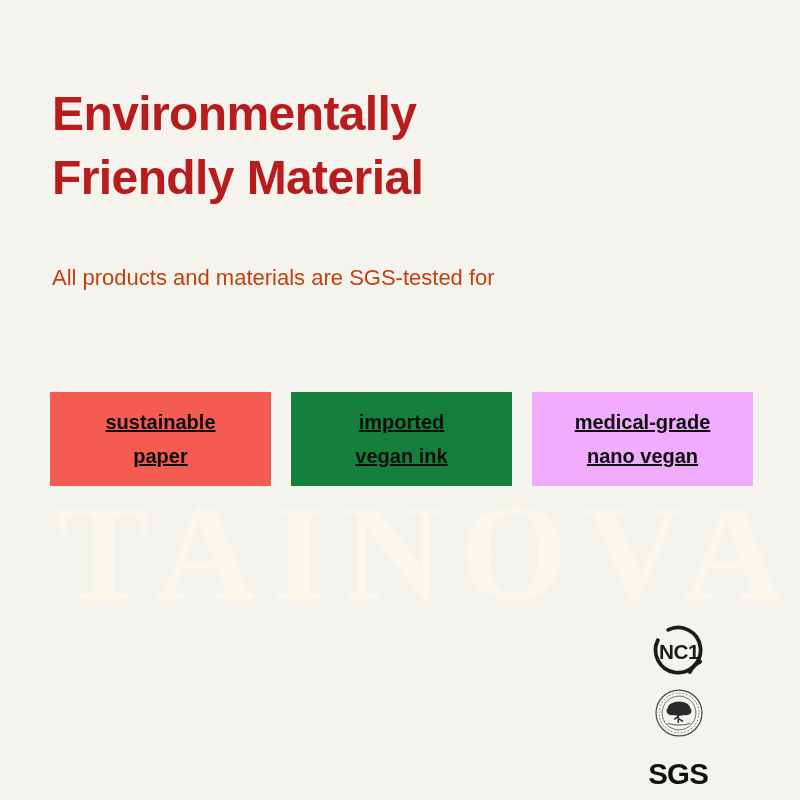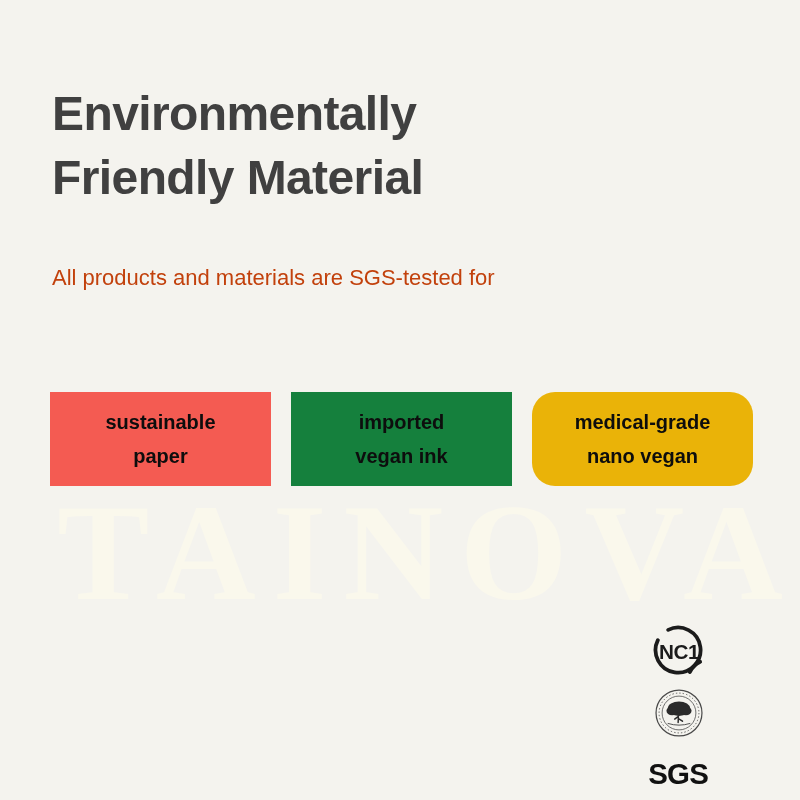--- a/index.html
+++ b/index.html
@@ -44,21 +44,21 @@
   
   .headline {
     position: absolute;
     left: 52px;
     top: 50px;
     width: 690px;
     font-size: 48px;
     font-weight: 700;
     line-height: 1.33;
     letter-spacing: -0.6px;
-    color: #404040;
+    color: #b91c1c;
     z-index: 2;
   }
   .headline .line {
     display: block;
   }
 
   
   .subtitle {
     position: absolute;
     left: 52px;
@@ -89,20 +89,21 @@
     flex: 1 1 0;
     display: flex;
     flex-direction: column;
     align-items: center;
     justify-content: center;
     text-align: center;
     font-size: 20px;
     font-weight: 700;
     line-height: 1.72;
     color: #0d0d0d;
+    text-decoration: underline;
   }
   .card .ln { display: block; }
 
   
   .certs {
     position: absolute;
     left: 576px;
     top: 620px;
     width: 205px;
     display: grid;
@@ -143,21 +144,21 @@
     <div class="card" style="background: rgb(244, 91, 82);">
       <span class="ln">sustainable</span>
       <span class="ln">paper</span>
     </div>
 
     <div class="card" style="background: #15803d;">
       <span class="ln">imported</span>
       <span class="ln">vegan ink</span>
     </div>
 
-    <div class="card" style="background: #eab308; border-radius: 23px;">
+    <div class="card" style="background: #f0abfc;">
       <span class="ln">medical-grade</span>
       <span class="ln">nano vegan</span>
     </div>
 
   </div>
 
   <div class="certs">
 
     <div class="cert">
       <svg viewBox="0 0 60 60" width="54" height="54" aria-hidden="true">

